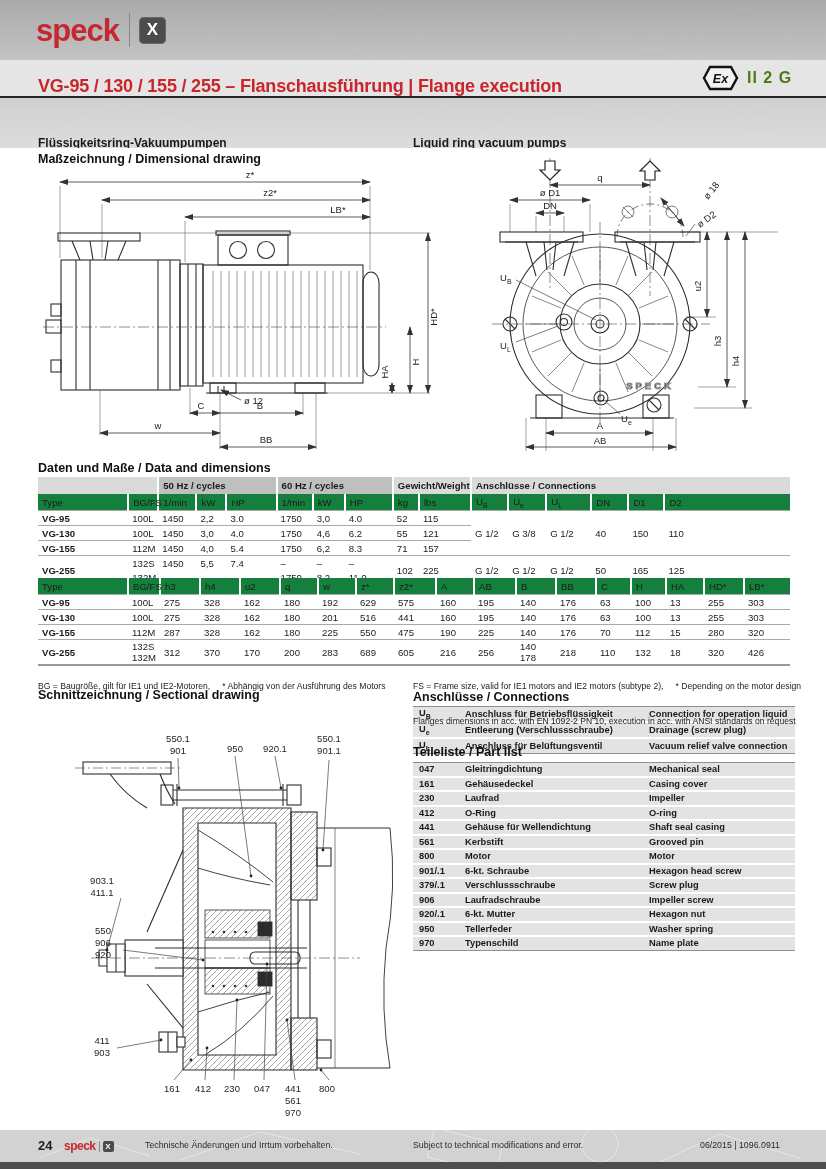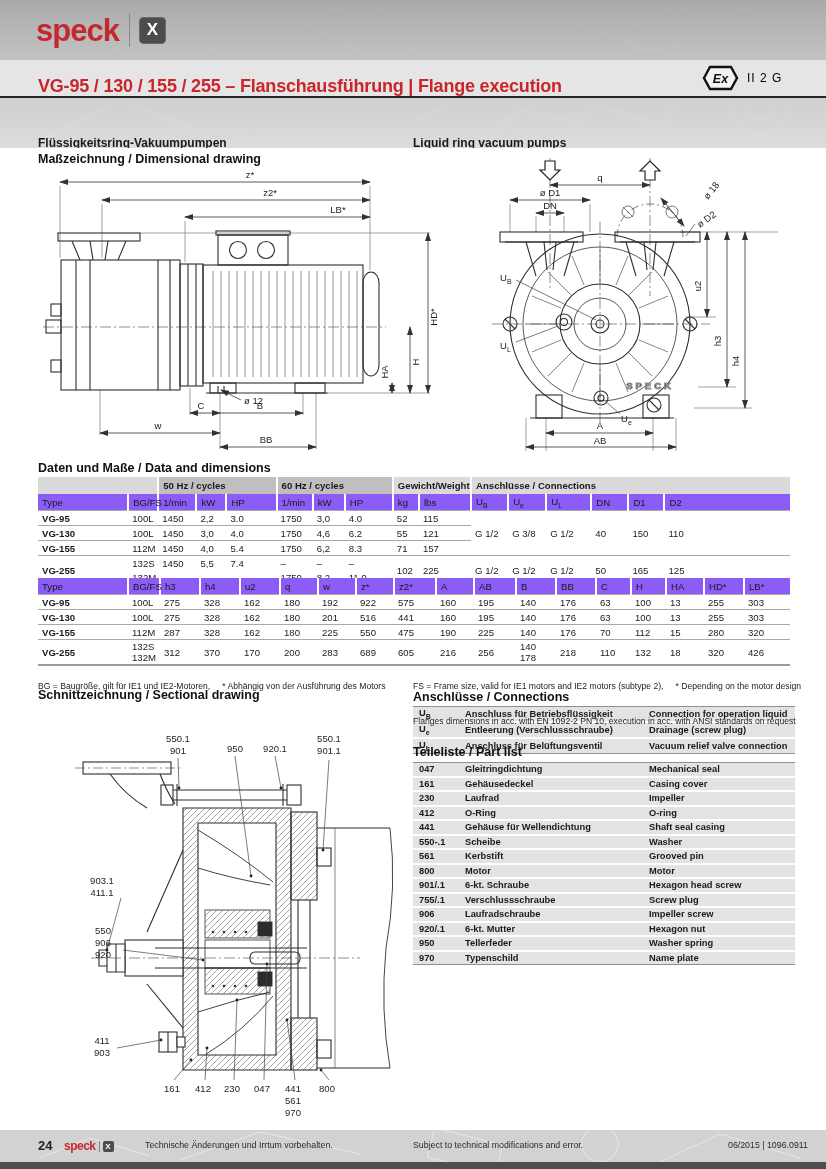--- a/index.html
+++ b/index.html
@@ -13,32 +13,32 @@
   .hdr-top{left:0;top:0;width:826px;height:60px;background:linear-gradient(180deg,rgba(168,168,168,.92),rgba(196,196,196,.88));z-index:1}
   .title-band{left:0;top:60px;width:826px;height:36px;background:rgba(232,232,232,.94);z-index:1;border-bottom:2px solid #262626}
   .sub-band{left:0;top:98px;width:826px;height:50px;background:linear-gradient(180deg,rgba(209,209,209,.9),rgba(226,226,226,.85));z-index:1}
   .logo{left:36px;top:13px;z-index:2;display:flex;align-items:center}
   .logo-word{font-size:31px;font-weight:bold;color:#c5282f;letter-spacing:-1px;line-height:1}
   .logo-sep{width:1px;height:34px;background:#8a8a8a;margin:0 9px 0 10px}
   .logo-x{width:27px;height:27px;background:#4c4c4c;border-radius:5px;color:#fff;display:flex;align-items:center;justify-content:center;font-weight:bold;font-size:17px;box-shadow:inset 0 0 0 1px #6a6a6a}
   .page-title{left:38px;top:60px;height:52px;display:flex;align-items:center;z-index:2;
               font-size:18px;font-weight:bold;color:#c9262c;letter-spacing:-.2px}
   .ex-badge{left:698px;top:63px;z-index:2;display:flex;align-items:center;gap:7px}
-  .ex-class{font-size:12px;font-weight:normal;color:#000000;letter-spacing:1px}
+  .ex-class{font-size:16px;font-weight:bold;color:#4d7c0f;letter-spacing:1px}
   .sub-col{z-index:2;font-size:12px;line-height:15px;white-space:pre-wrap}
   .sub-col .b{font-weight:bold}
   
   .h-sec{font-size:12.5px;font-weight:bold;color:#111;z-index:2}
   
   table{border-collapse:collapse;table-layout:fixed}
   .dt{width:752px;font-size:9.6px}
   .dt td{padding:1px 0 1px 4px;white-space:nowrap;overflow:visible;vertical-align:middle}
   .dt .gh{background:#bfbfbf;font-weight:bold;height:15px}
   .dt .ghl{background:#dadada;font-weight:bold;height:15px}
-  .dt .sh{background:#8b5cf6;height:14px}
+  .dt .sh{background:#15803d;height:14px}
   .dt .sh.b, .dt td.b{font-weight:bold}
   .dt .wsep{border-left:2px solid #fff}
   .dt tr.r td{height:12px;border-top:1px solid #a9a9a9;background:#fff}
   .dt tr.r2 td{border-top:none}
   .dt tr.last td{border-bottom:2px solid #9a9a9a}
   .dt sub{font-size:7px}
   .two{line-height:11px}
   
   .fnote{font-size:8.6px;line-height:11.5px;color:#222;white-space:pre-wrap;z-index:2}
   
@@ -489,21 +489,21 @@
         <td class="sh wsep">LB*</td>
   </tr>
   <tr class="r">
     <td class="b">VG-95</td>
         <td>100L</td>
         <td>275</td>
         <td>328</td>
         <td>162</td>
         <td>180</td>
         <td>192</td>
-        <td>922</td>
+        <td>629</td>
         <td>575</td>
         <td>160</td>
         <td>195</td>
         <td>140</td>
         <td>176</td>
         <td>63</td>
         <td>100</td>
         <td>13</td>
         <td>255</td>
         <td>303</td>
@@ -780,46 +780,41 @@
         <td>O-Ring</td>
         <td>O-ring</td>
       </tr>
 
       <tr>
         <td>441</td>
         <td>Gehäuse für Wellendichtung</td>
         <td>Shaft seal casing</td>
       </tr>
 
-      <tr>
-        <td>550-.1</td>
-        <td>Scheibe</td>
-        <td>Washer</td>
-      </tr>
 
       <tr>
         <td>561</td>
         <td>Kerbstift</td>
         <td>Grooved pin</td>
       </tr>
 
       <tr>
         <td>800</td>
         <td>Motor</td>
         <td>Motor</td>
       </tr>
 
       <tr>
         <td>901/.1</td>
         <td>6-kt. Schraube</td>
         <td>Hexagon head screw</td>
       </tr>
 
       <tr>
-        <td>755/.1</td>
+        <td>379/.1</td>
         <td>Verschlussschraube</td>
         <td>Screw plug</td>
       </tr>
 
       <tr>
         <td>906</td>
         <td>Laufradschraube</td>
         <td>Impeller screw</td>
       </tr>
 
@@ -855,14 +850,14 @@
   </svg>
 </div>
 <div class="abs ftr-item pageno" style="left:38px;top:1138px">24</div>
 <div class="abs ftr-item ftr-logo" style="left:64px;top:1139px">
   <span class="w">speck</span>
   <span class="sep"></span>
   <span class="x">X</span>
 </div>
 <div class="abs ftr-item" style="left:145px;top:1140px">Technische Änderungen und Irrtum vorbehalten.</div>
 <div class="abs ftr-item" style="left:413px;top:1140px">Subject to technical modifications and error.</div>
-<div class="abs ftr-item" style="left:728px;top:1140px">06/2015 | 1096.0911</div>
+<div class="abs ftr-item" style="left:700px;top:1140px">06/2015 | 1096.0911</div>
 <div class="abs ftr-bar"></div>
 
 </body></html>

